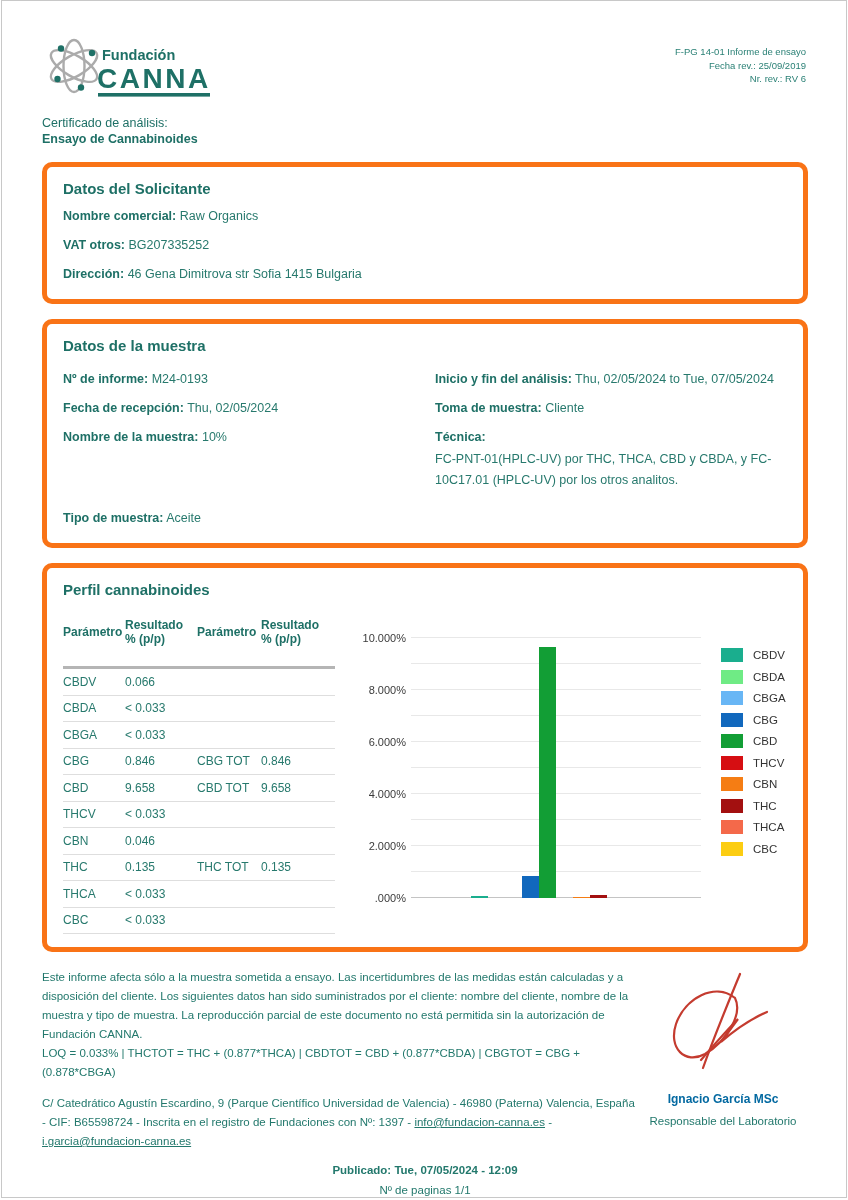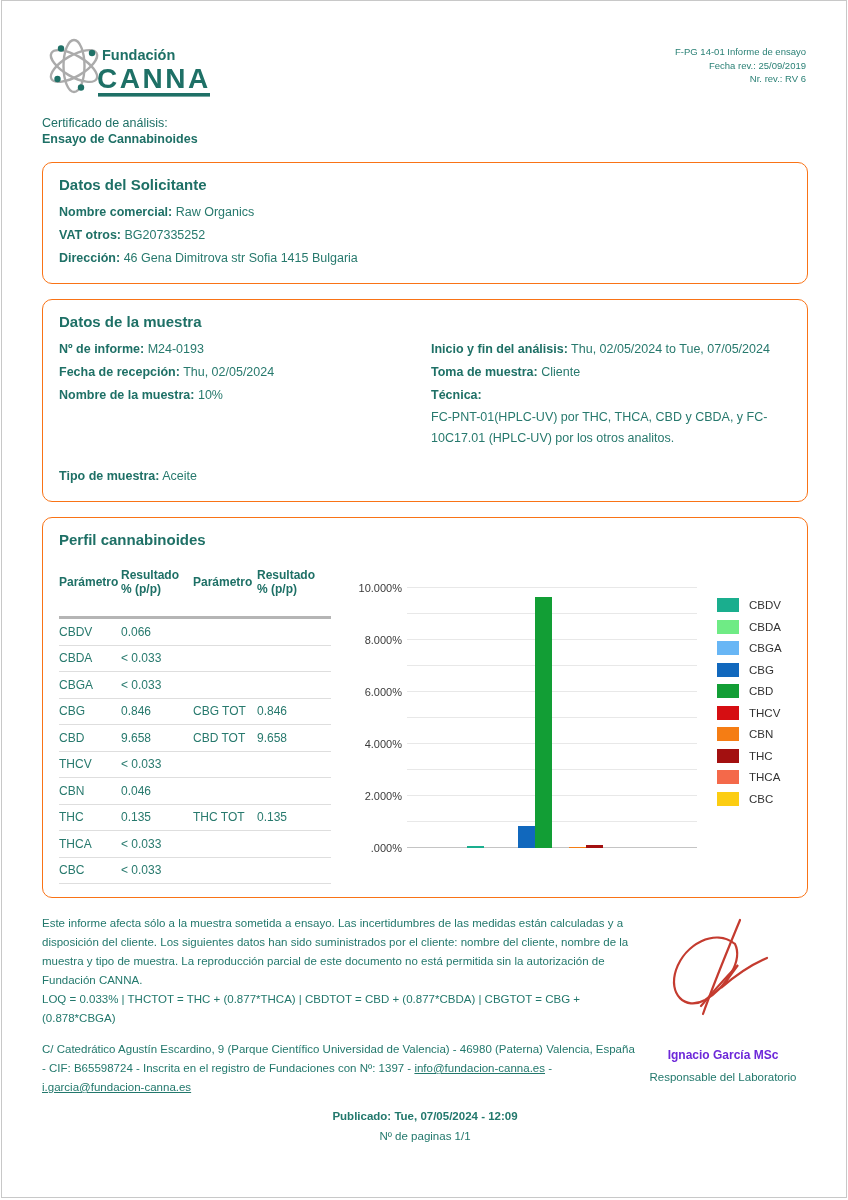--- a/index.html
+++ b/index.html
@@ -8,23 +8,23 @@
     position: relative; width: 846px; height: 1198px; margin: 0 auto;
     background: #fff; border: 1px solid #c8c8c8; color: #1E7066; overflow: hidden;
   }
   
   .header { display: flex; justify-content: space-between; padding: 34px 40px 0 38px; gap: 34px; }
   .logo-svg { display: block; }
   .hdr-meta { text-align: right; font-size: 9.5px; line-height: 13.5px; color: #2B8176; padding-top: 10px; }
   .subtitle { margin: 12px 0 0 40px; font-size: 12.5px; line-height: 16px; color: #1E7066; }
   .subtitle .bold { font-weight: bold; }
   
-  .box { margin: 15px 38px 0 40px; border: 1px solid #f97316; border-radius: 10px; padding: 11px 16px 13px; }
+  .box { margin: 15px 38px 0 40px; border: 5px solid #f97316; border-radius: 10px; padding: 11px 16px 13px; }
   .box-title { font-size: 15px; font-weight: bold; color: #1E7066; margin: 2px 0 8px; }
-  .frow { font-size: 12.5px; line-height: 23px; color: #27796D; }
+  .frow { font-size: 12.5px; line-height: 23px; color: #27796D; margin-top: 6px; }
   .flabel { font-weight: bold; color: #1E7066; }
   .two-col { display: grid; grid-template-columns: 372px 1fr; }
   .tech-detail { font-size: 12.5px; line-height: 21px; color: #27796D; max-width: 345px; }
   .bottom-field { margin-top: 16px; }
   
   .profile-flex { display: flex; }
   .ctable { margin-top: 12px; width: 272px; flex: none; }
   .thead { display: grid; grid-template-columns: 62px 72px 64px 68px; align-items: center;
            padding-bottom: 20px; border-bottom: 3px solid #b5b5b5; font-size: 12px; font-weight: bold; color: #1E7066; }
   .th2 { line-height: 14px; }
@@ -43,21 +43,21 @@
   .legend { list-style: none; margin: 28px 0 0 20px; }
   .legend li { display: flex; align-items: center; margin-bottom: 7.5px; font-size: 11.5px; color: #333; }
   .swatch { width: 22px; height: 14px; margin-right: 10px; flex: none; }
   
   .footer { margin: 16px 38px 0 40px; font-size: 11.5px; line-height: 19px; color: #22786C; }
   .footer-top { display: flex; }
   .f-left { width: 596px; flex: none; }
   .f-right { flex: 1; text-align: center; }
   .address { margin-top: 12px; }
   .address a { color: #22786C; }
-  .sign-name { font-weight: bold; font-size: 12px; color: #6d28d9; margin-top: 18px; }
+  .sign-name { font-weight: bold; font-size: 12px; color: #0369a1; margin-top: 8px; }
   .sign-role { font-size: 11.5px; margin-top: 3px; }
   .publish { text-align: center; margin-top: 10px; }
   .publish .pub { font-weight: bold; }
   .pages { margin-top: 1px; }
 </style>
 </head>
 <body>
 
 <div class="page">
 

